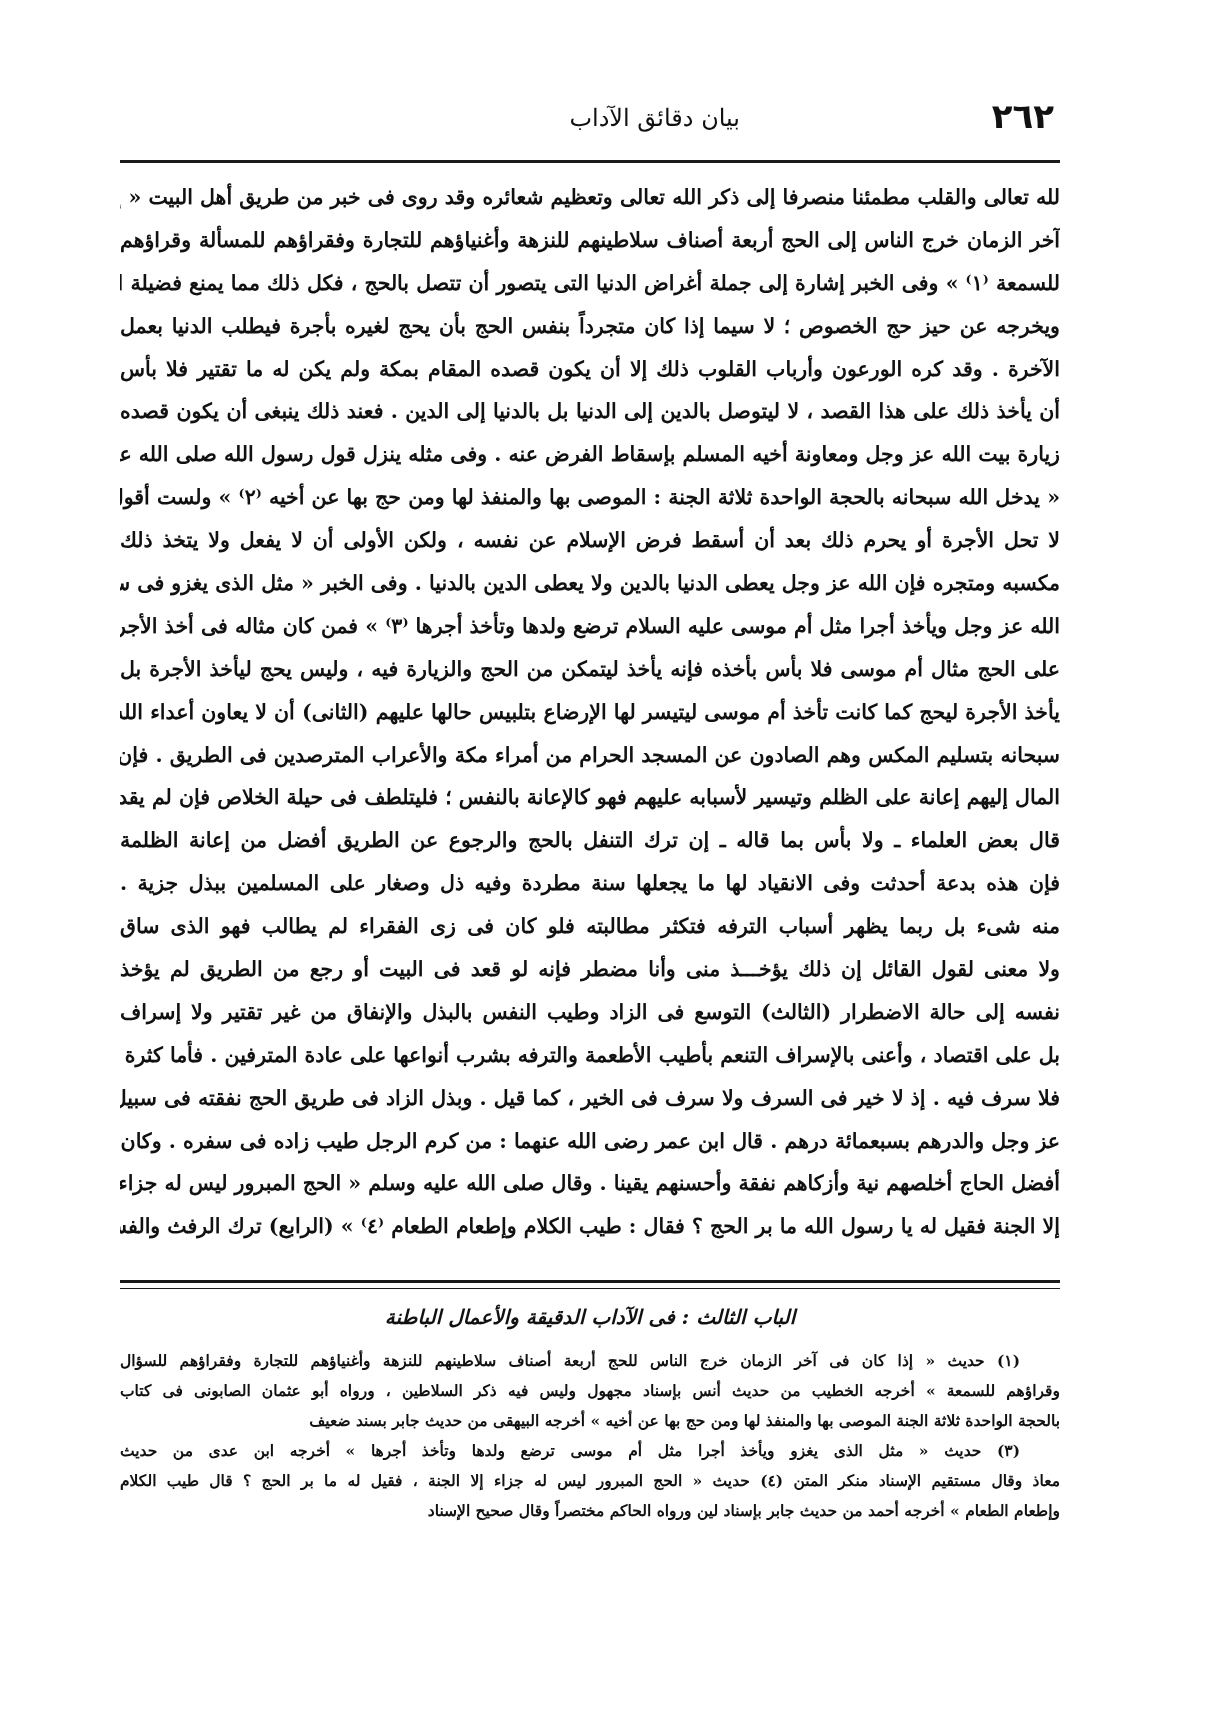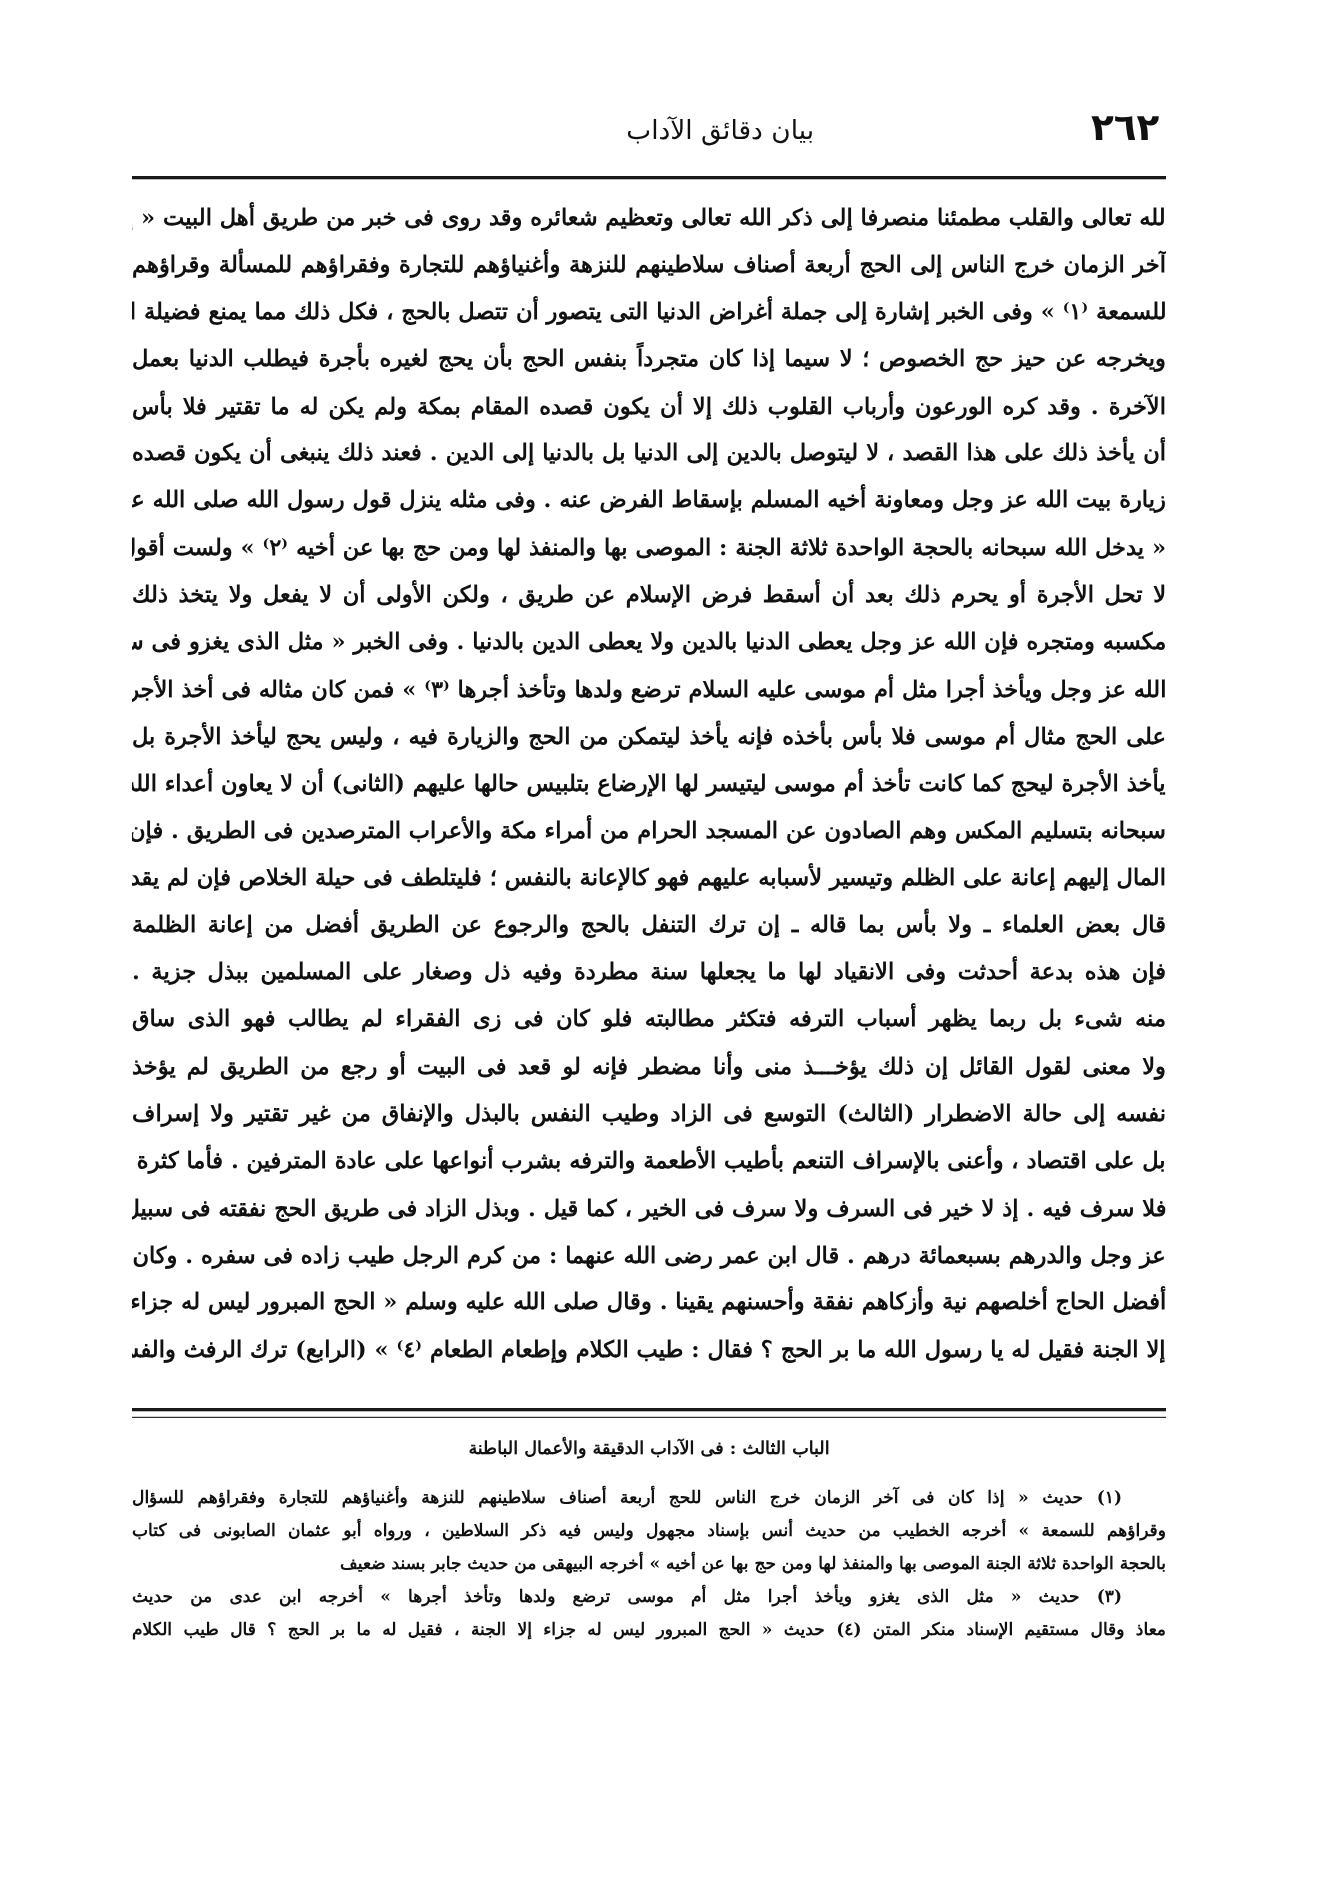--- a/index.html
+++ b/index.html
@@ -84,23 +84,24 @@
       height: 5px;
       border-top: 3px solid #1a1a1a;
       border-bottom: 1px solid #1a1a1a;
     }
     .chapter-footer {
       position: absolute;
       top: 1300px;
       left: 0;
       right: 0;
       text-align: center;
-      font-size: 16px;
+      font-size: 20px;
       line-height: 34px;
       font-weight: bold;
+      font-style: italic;
     }
     .footnotes {
       position: absolute;
       top: 1346px;
       left: 0;
       right: 0;
     }
     .fn-line {
       height: 30px;
       line-height: 30px;
@@ -132,21 +133,21 @@
 
   <div class="body-text">
     <div class="body-line">لله تعالى والقلب مطمئنا منصرفا إلى ذكر الله تعالى وتعظيم شعائره   وقد روى فى خبر من طريق أهل البيت « إذا كان</div>
     <div class="body-line">آخر الزمان خرج الناس إلى الحج أربعة أصناف سلاطينهم للنزهة وأغنياؤهم للتجارة وفقراؤهم للمسألة وقراؤهم</div>
     <div class="body-line">للسمعة ⁽١⁾ » وفى الخبر إشارة إلى جملة أغراض الدنيا التى يتصور أن تتصل بالحج ، فكل ذلك مما يمنع فضيلة الحج</div>
     <div class="body-line">ويخرجه عن حيز حج الخصوص ؛ لا سيما إذا كان متجرداً بنفس الحج بأن يحج لغيره بأجرة فيطلب الدنيا بعمل</div>
     <div class="body-line">الآخرة . وقد كره الورعون وأرباب القلوب ذلك إلا أن يكون قصده المقام بمكة ولم يكن له ما تقتير فلا بأس</div>
     <div class="body-line">أن يأخذ ذلك على هذا القصد ، لا ليتوصل بالدين إلى الدنيا بل بالدنيا إلى الدين . فعند ذلك ينبغى أن يكون قصده</div>
     <div class="body-line">زيارة بيت الله عز وجل ومعاونة أخيه المسلم بإسقاط الفرض عنه . وفى مثله ينزل قول رسول الله صلى الله عليه وسلم</div>
     <div class="body-line">« يدخل الله سبحانه بالحجة الواحدة ثلاثة الجنة : الموصى بها والمنفذ لها ومن حج بها عن أخيه ⁽٢⁾ » ولست أقول</div>
-    <div class="body-line">لا تحل الأجرة أو يحرم ذلك بعد أن أسقط فرض الإسلام عن طريق ، ولكن الأولى أن لا يفعل ولا يتخذ ذلك</div>
+    <div class="body-line">لا تحل الأجرة أو يحرم ذلك بعد أن أسقط فرض الإسلام عن نفسه ، ولكن الأولى أن لا يفعل ولا يتخذ ذلك</div>
     <div class="body-line">مكسبه ومتجره فإن الله عز وجل يعطى الدنيا بالدين ولا يعطى الدين بالدنيا . وفى الخبر « مثل الذى يغزو فى سبيل</div>
     <div class="body-line">الله عز وجل ويأخذ أجرا مثل أم موسى عليه السلام ترضع ولدها وتأخذ أجرها ⁽٣⁾ » فمن كان مثاله فى أخذ الأجرة</div>
     <div class="body-line">على الحج مثال أم موسى فلا بأس بأخذه فإنه يأخذ ليتمكن من الحج والزيارة فيه ، وليس يحج ليأخذ الأجرة بل</div>
     <div class="body-line">يأخذ الأجرة ليحج كما كانت تأخذ أم موسى ليتيسر لها الإرضاع بتلبيس حالها عليهم (الثانى) أن لا يعاون أعداء الله</div>
     <div class="body-line">سبحانه بتسليم المكس وهم الصادون عن المسجد الحرام من أمراء مكة والأعراب المترصدين فى الطريق . فإن تسليم</div>
     <div class="body-line">المال إليهم إعانة على الظلم وتيسير لأسبابه عليهم فهو كالإعانة بالنفس ؛ فليتلطف فى حيلة الخلاص فإن لم يقدر فقد</div>
     <div class="body-line">قال بعض العلماء ـ ولا بأس بما قاله ـ إن ترك التنفل بالحج والرجوع عن الطريق أفضل من إعانة الظلمة</div>
     <div class="body-line">فإن هذه بدعة أحدثت وفى الانقياد لها ما يجعلها سنة مطردة وفيه ذل وصغار على المسلمين ببذل جزية .</div>
     <div class="body-line">منه شىء بل ربما يظهر أسباب الترفه فتكثر مطالبته فلو كان فى زى الفقراء لم يطالب فهو الذى ساق</div>
     <div class="body-line">ولا معنى لقول القائل إن ذلك يؤخـــذ منى وأنا مضطر فإنه لو قعد فى البيت أو رجع من الطريق لم يؤخذ</div>
@@ -161,15 +162,16 @@
   <div class="double-rule"></div>
 
   <div class="chapter-footer">الباب الثالث : فى الآداب الدقيقة والأعمال الباطنة</div>
 
   <div class="footnotes">
     <div class="fn-line indent">(١) حديث « إذا كان فى آخر الزمان خرج الناس للحج أربعة أصناف سلاطينهم للنزهة وأغنياؤهم للتجارة وفقراؤهم للسؤال</div>
     <div class="fn-line">وقراؤهم للسمعة » أخرجه الخطيب من حديث أنس بإسناد مجهول وليس فيه ذكر السلاطين ، ورواه أبو عثمان الصابونى فى كتاب</div>
     <div class="fn-line short">بالحجة الواحدة ثلاثة الجنة الموصى بها والمنفذ لها ومن حج بها عن أخيه » أخرجه البيهقى من حديث جابر بسند ضعيف</div>
     <div class="fn-line indent">(٣) حديث « مثل الذى يغزو ويأخذ أجرا مثل أم موسى ترضع ولدها وتأخذ أجرها » أخرجه ابن عدى من حديث</div>
     <div class="fn-line">معاذ وقال مستقيم الإسناد منكر المتن     (٤) حديث « الحج المبرور ليس له جزاء إلا الجنة ، فقيل له ما بر الحج ؟ قال طيب الكلام</div>
+    <div class="fn-line short">وإطعام الطعام » أخرجه أحمد من حديث جابر بإسناد لين ورواه الحاكم مختصراً وقال صحيح الإسناد</div>
   </div>
 
 </div>
 
 </body></html>

